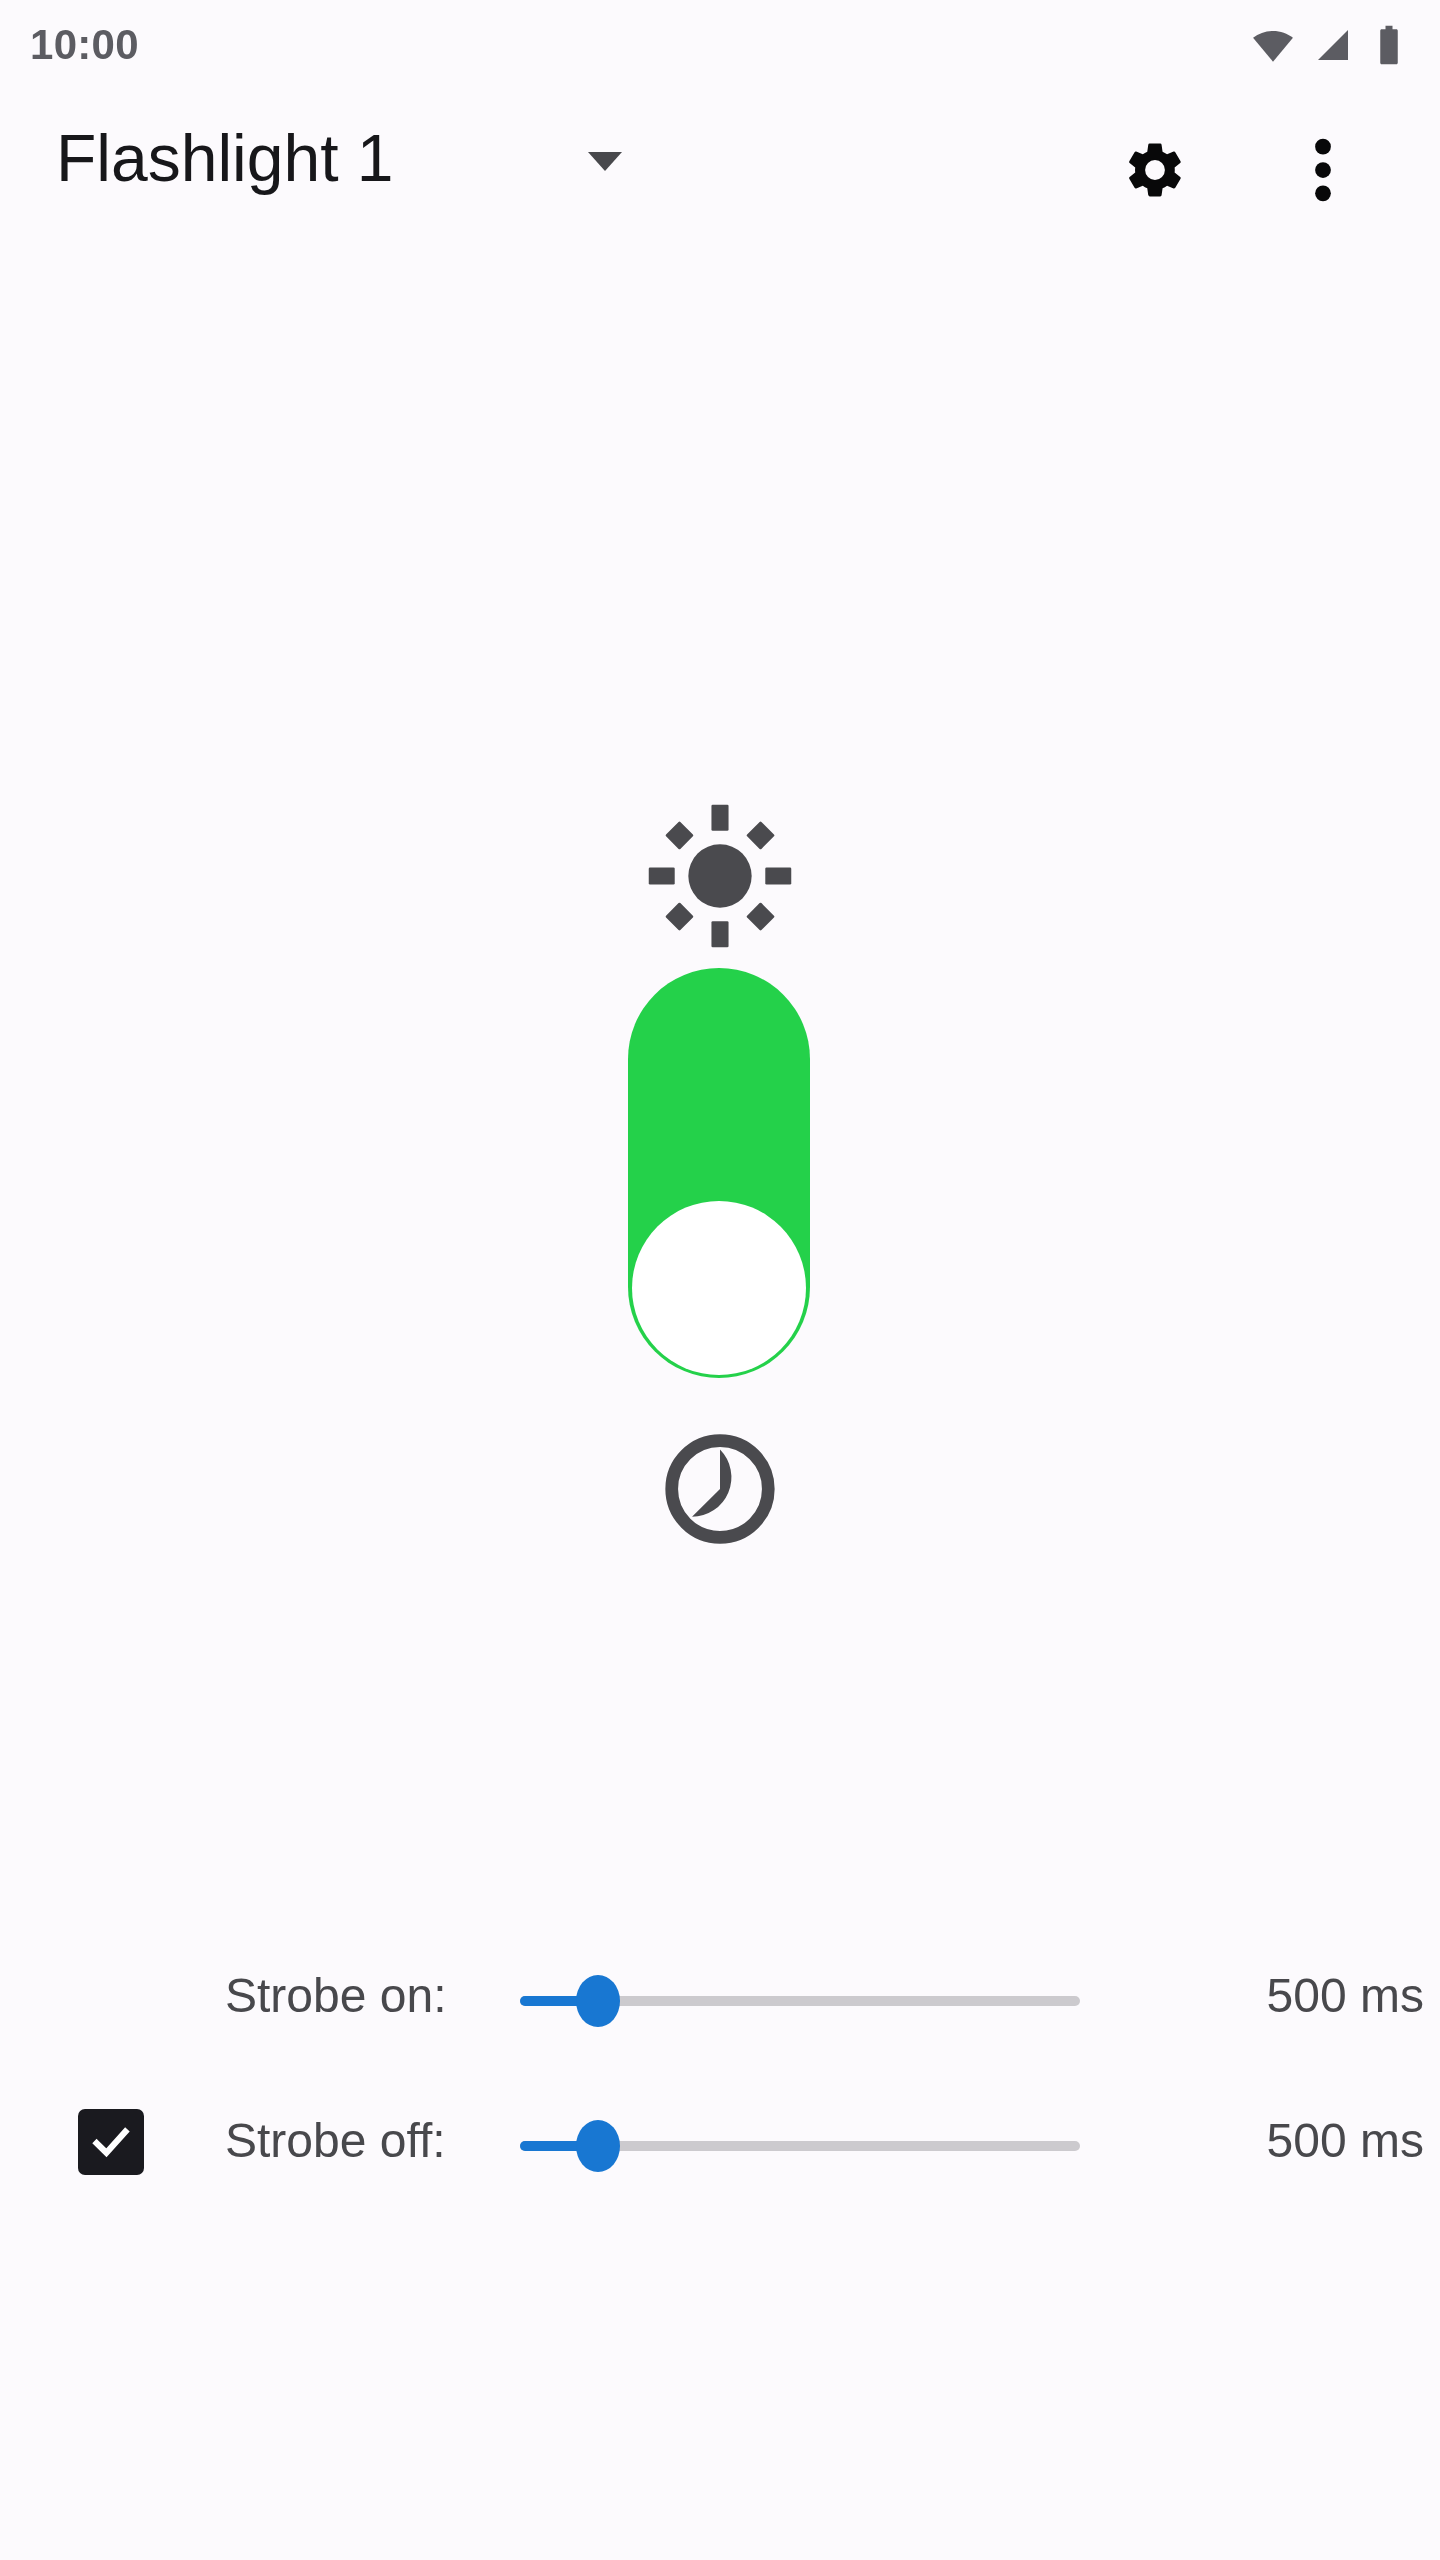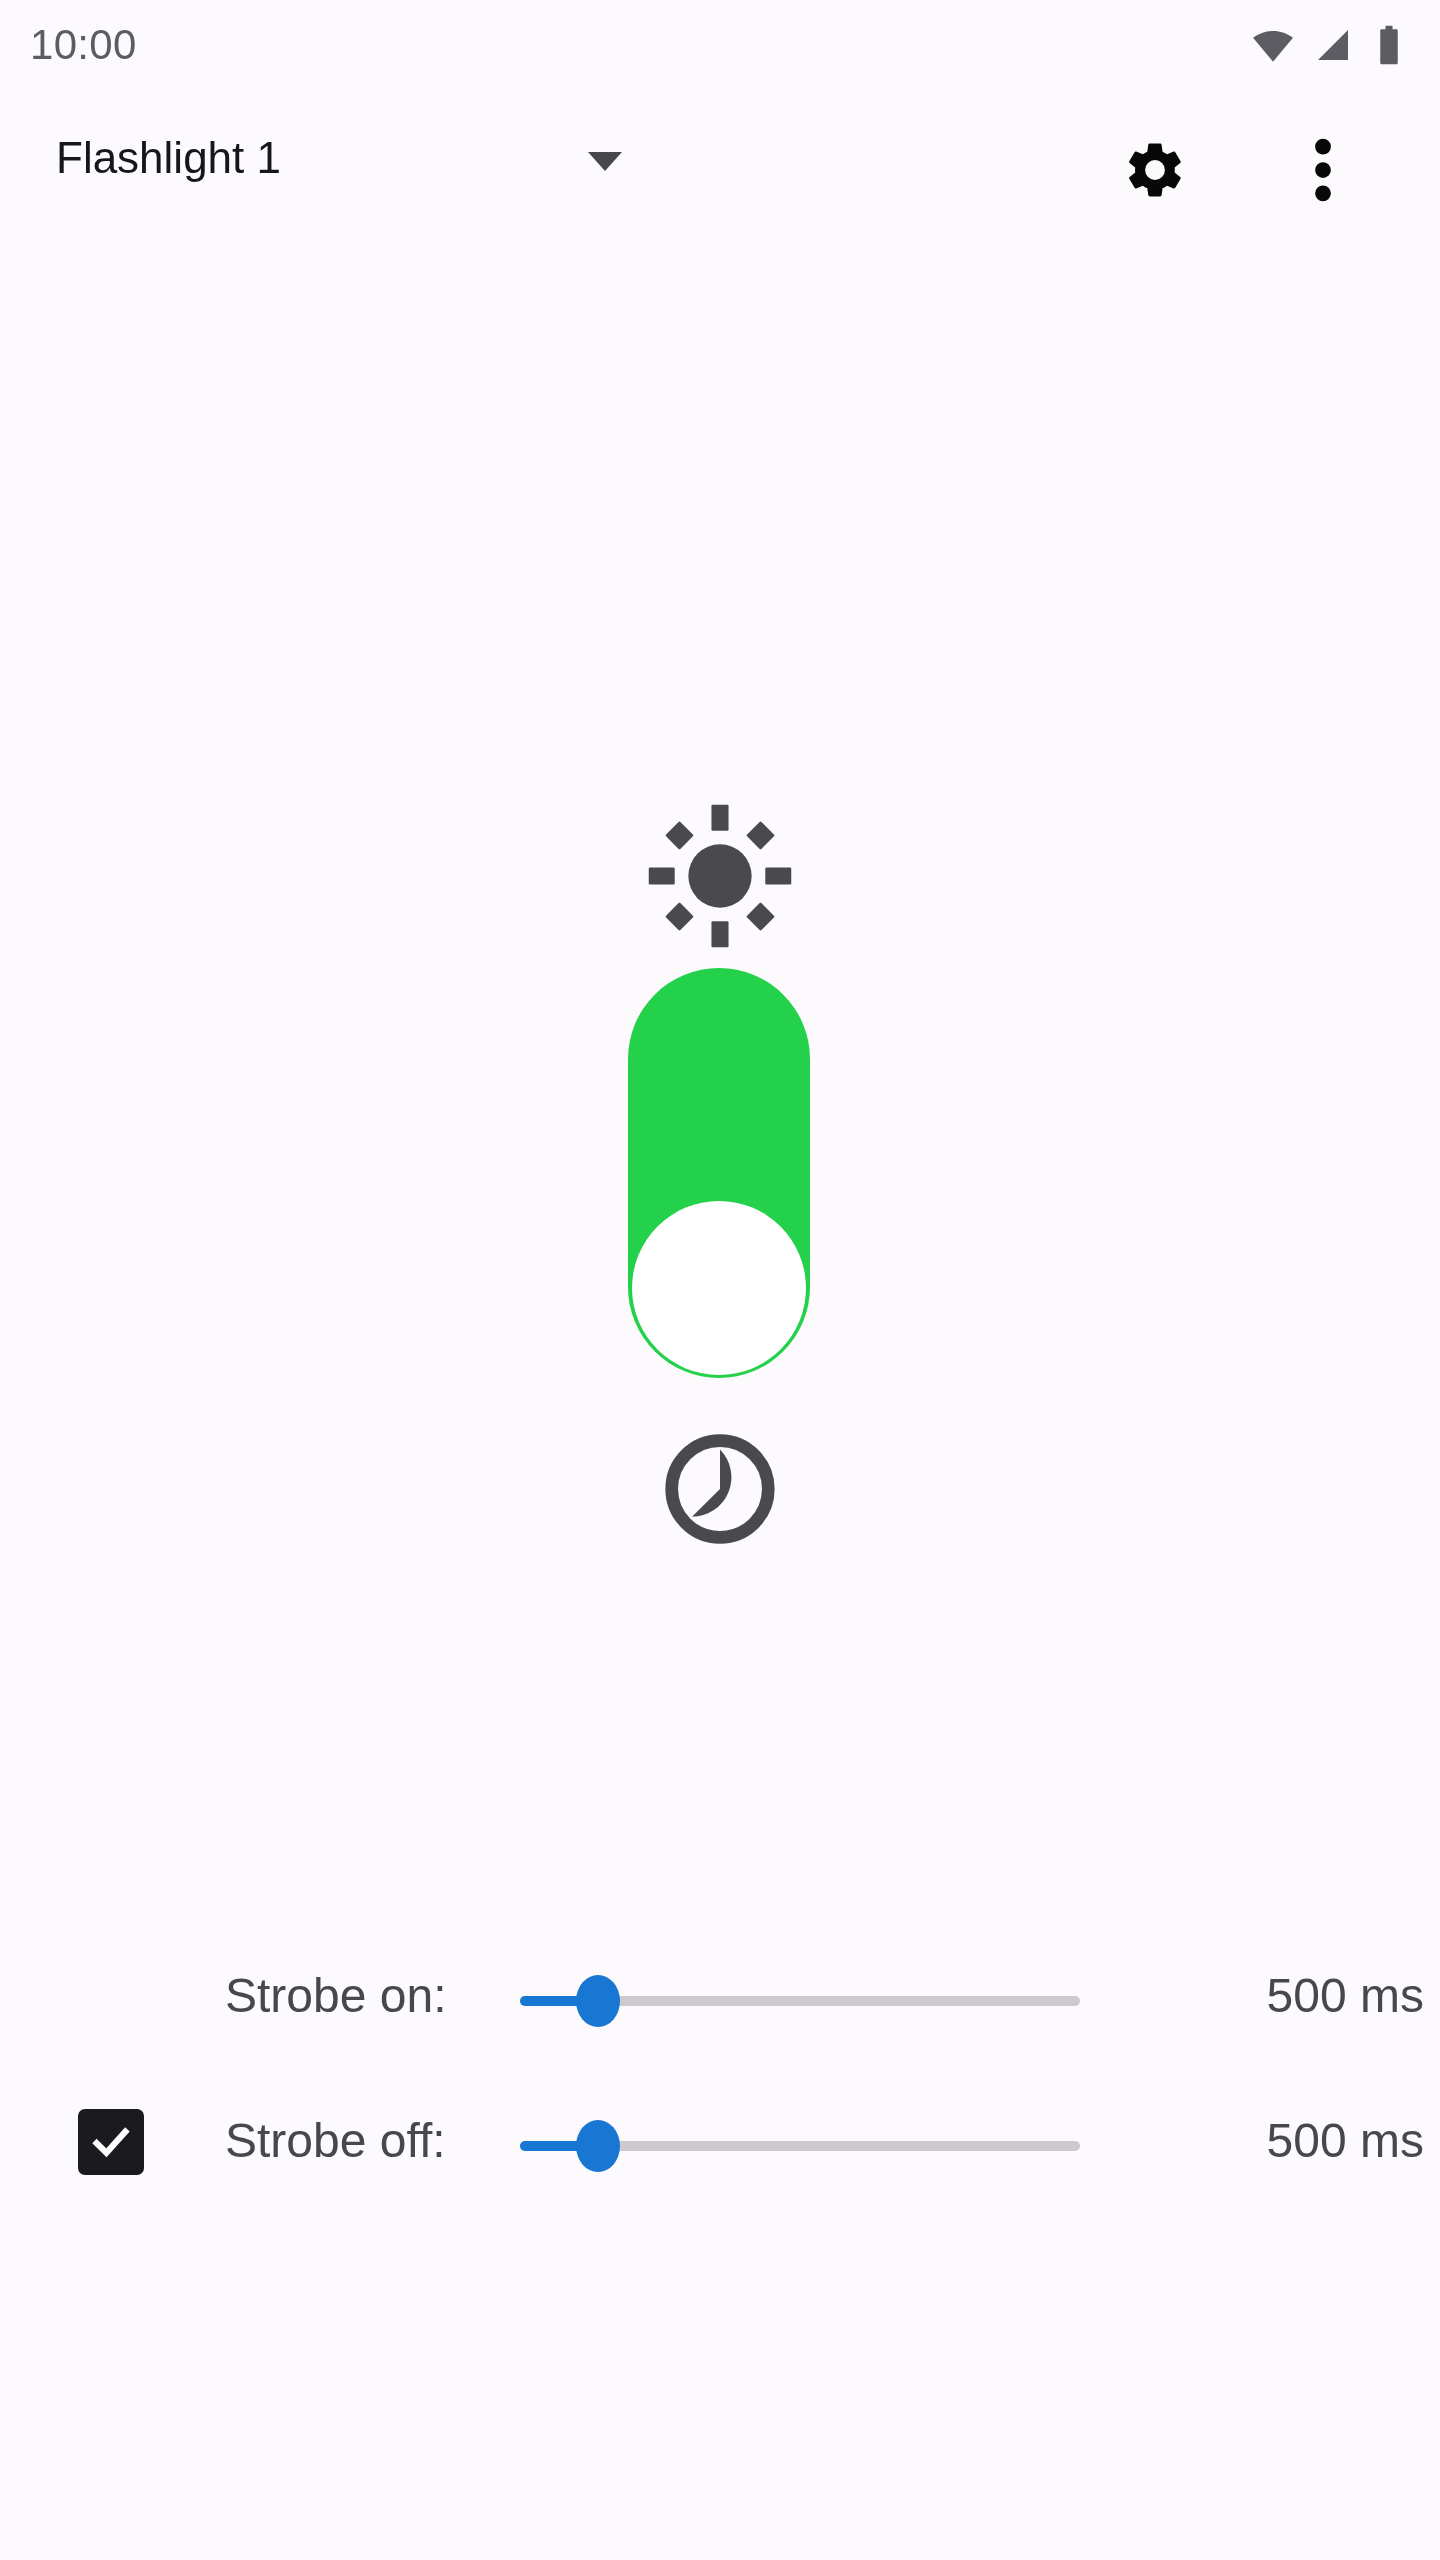--- a/index.html
+++ b/index.html
@@ -22,20 +22,21 @@
   
   .status-bar {
     position: absolute;
     top: 0; left: 0;
     width: 1440px;
     height: 90px;
     display: flex;
     align-items: center;
     justify-content: space-between;
     padding: 0 34px 0 30px;
+    font-weight: bold;
   }
   .status-clock {
     font-size: 42px;
     color: #5c5c62;
     letter-spacing: 0.3px;
     line-height: 1;
   }
   .status-icons {
     display: flex;
     align-items: center;
@@ -48,21 +49,21 @@
     position: absolute;
     top: 90px; left: 0;
     width: 1440px;
     height: 135px;
     display: flex;
     align-items: center;
   }
   .app-title {
     position: absolute;
     left: 56px;
-    font-size: 44px;
+    font-size: 66px;
     color: #17171a;
     line-height: 1;
     white-space: nowrap;
   }
   .spinner-caret {
     position: absolute;
     left: 588px;
     top: 62px;
     width: 0; height: 0;
     border-left: 17px solid transparent;

